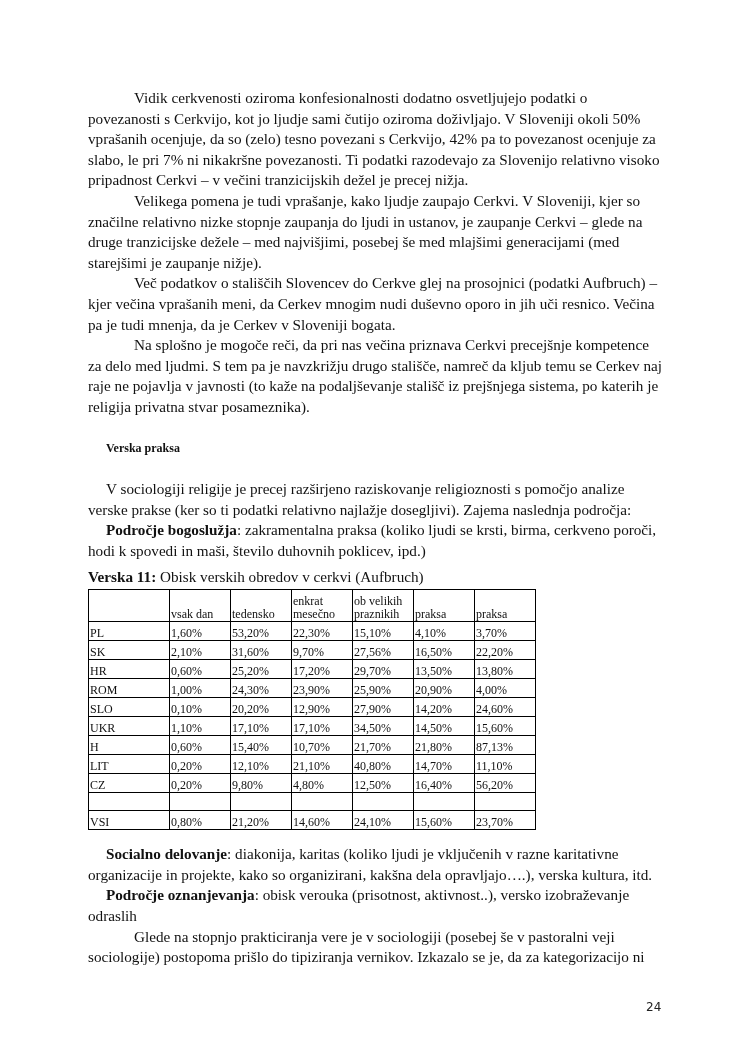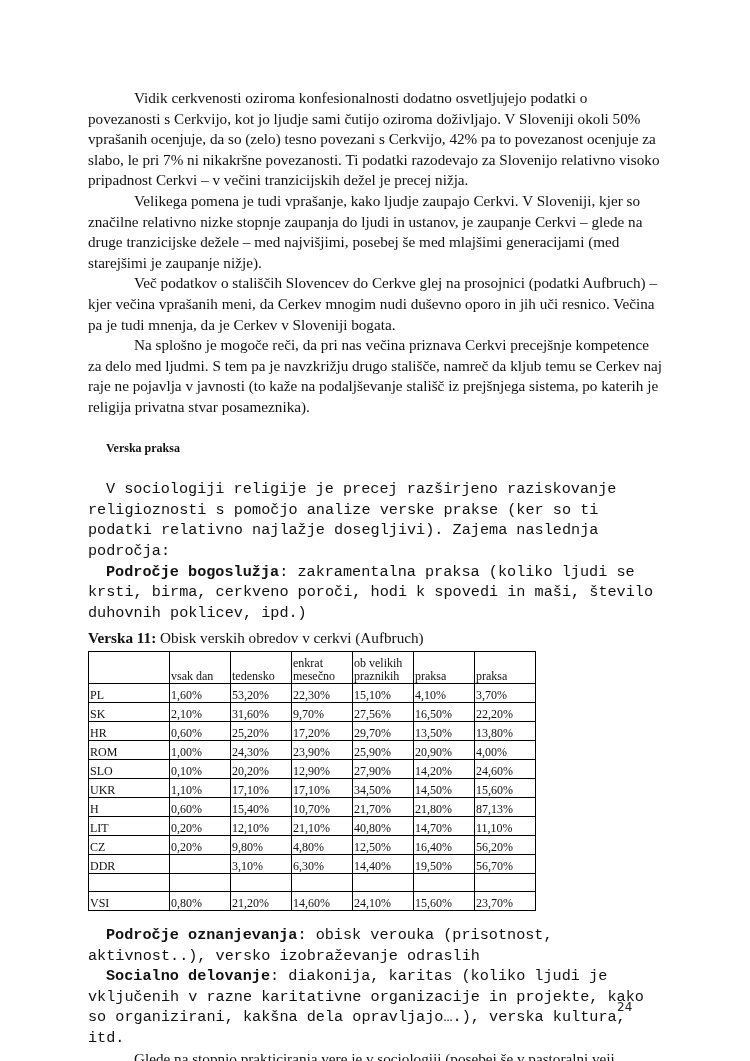--- a/index.html
+++ b/index.html
@@ -1,32 +1,32 @@
 <!DOCTYPE html>
 <html><head>
 <meta charset="utf-8">
 <style>
   html, body { margin:0; padding:0; background:#ffffff; }
   body { width:750px; height:1061px; position:relative; overflow:hidden;
          font-family:"Liberation Serif", serif; color:#111; }
   .page { position:absolute; left:88px; top:88px; width:575px; }
   p { margin:0; font-size:15.2px; line-height:20.6px; }
   .ind { text-indent:46px;font-family:Liberation Serif, serif; }
-  .ind2 { text-indent:18px;font-family:Liberation Mono, monospace; }
+  .ind2 { text-indent:18px; }
   .heading { font-weight:bold; font-size:12px; line-height:20.6px; margin-left:18px; }
   .gap { height:20.6px; }
   .cap { margin-top:5px; margin-bottom:2px; }
   b { font-weight:bold; }
   table { border-collapse:collapse; font-size:12px; font-family:"Liberation Serif", serif; }
   td { border:1px solid #000; padding:0 1px; height:18px; vertical-align:bottom; line-height:13px; }
   td.c0 { width:78px; }
   td.cn { width:58px; }
   tr.hdr td { height:31px; }
   tr.blank td { height:17px; }
-  .pagenum { position:absolute; left:617px; top:1000px; font-family:"DejaVu Sans", sans-serif; font-size:12px; color:#222; }
+  .pagenum { position:absolute; left:646px; top:1000px; font-family:"DejaVu Sans", sans-serif; font-size:12px; color:#222; }
 </style>
 </head>
 <body>
 
 <div class="page">
   <p class="ind">Vidik cerkvenosti oziroma konfesionalnosti dodatno osvetljujejo podatki o povezanosti s Cerkvijo, kot jo ljudje sami čutijo oziroma doživljajo. V Sloveniji okoli 50% vprašanih ocenjuje, da so (zelo) tesno povezani s Cerkvijo, 42% pa to povezanost ocenjuje za slabo, le pri 7% ni nikakršne povezanosti. Ti podatki razodevajo za Slovenijo relativno visoko pripadnost Cerkvi – v večini tranzicijskih dežel je precej nižja.</p>
   <p class="ind">Velikega pomena je tudi vprašanje, kako ljudje zaupajo Cerkvi. V Sloveniji, kjer so značilne relativno nizke stopnje zaupanja do ljudi in ustanov, je zaupanje Cerkvi – glede na druge tranzicijske dežele – med najvišjimi, posebej še med mlajšimi generacijami (med starejšimi je zaupanje nižje).</p>
   <p class="ind">Več podatkov o stališčih Slovencev do Cerkve glej na prosojnici (podatki Aufbruch) – kjer večina vprašanih meni, da Cerkev mnogim nudi duševno oporo in jih uči resnico. Večina pa je tudi mnenja, da je Cerkev v Sloveniji bogata.</p>
   <p class="ind">Na splošno je mogoče reči, da pri nas večina priznava Cerkvi precejšnje kompetence za delo med ljudmi. S tem pa je navzkrižju drugo stališče, namreč da kljub temu se Cerkev naj raje ne pojavlja v javnosti (to kaže na podaljševanje stališč iz prejšnjega sistema, po katerih je religija privatna stvar posameznika).</p>
 
@@ -144,29 +144,20 @@
         </tr>
         <tr>
           <td>CZ</td>
           <td>0,20%</td>
           <td>9,80%</td>
           <td>4,80%</td>
           <td>12,50%</td>
           <td>16,40%</td>
           <td>56,20%</td>
         </tr>
-        <tr>
-          <td>DDR</td>
-          <td></td>
-          <td>3,10%</td>
-          <td>6,30%</td>
-          <td>14,40%</td>
-          <td>19,50%</td>
-          <td>56,70%</td>
-        </tr>
       </tbody>
     <tbody>
         <tr class="blank">
       <td></td>
           <td></td>
           <td></td>
           <td></td>
           <td></td>
           <td></td>
           <td></td>
@@ -177,18 +168,18 @@
       <td>21,20%</td>
       <td>14,60%</td>
       <td>24,10%</td>
       <td>15,60%</td>
       <td>23,70%</td>
     </tr>
   </tbody>
     </table>
 
   <div class="gap" style="height:14px"></div>
+  <p class="ind2"><b>Socialno delovanje</b><span>: diakonija, karitas (koliko ljudi je vključenih v razne karitativne organizacije in projekte, kako so organizirani, kakšna dela opravljajo….), verska kultura, itd.</span></p>
   <p class="ind2"><b>Področje oznanjevanja</b><span>: obisk verouka (prisotnost, aktivnost..), versko izobraževanje odraslih</span></p>
-  <p class="ind2"><b>Socialno delovanje</b><span>: diakonija, karitas (koliko ljudi je vključenih v razne karitativne organizacije in projekte, kako so organizirani, kakšna dela opravljajo….), verska kultura, itd.</span></p>
   <p class="ind">Glede na stopnjo prakticiranja vere je v sociologiji (posebej še v pastoralni veji sociologije) postopoma prišlo do tipiziranja vernikov. Izkazalo se je, da za kategorizacijo ni</p>
 </div>
 
 <div class="pagenum">24</div>
 
 </body></html>

